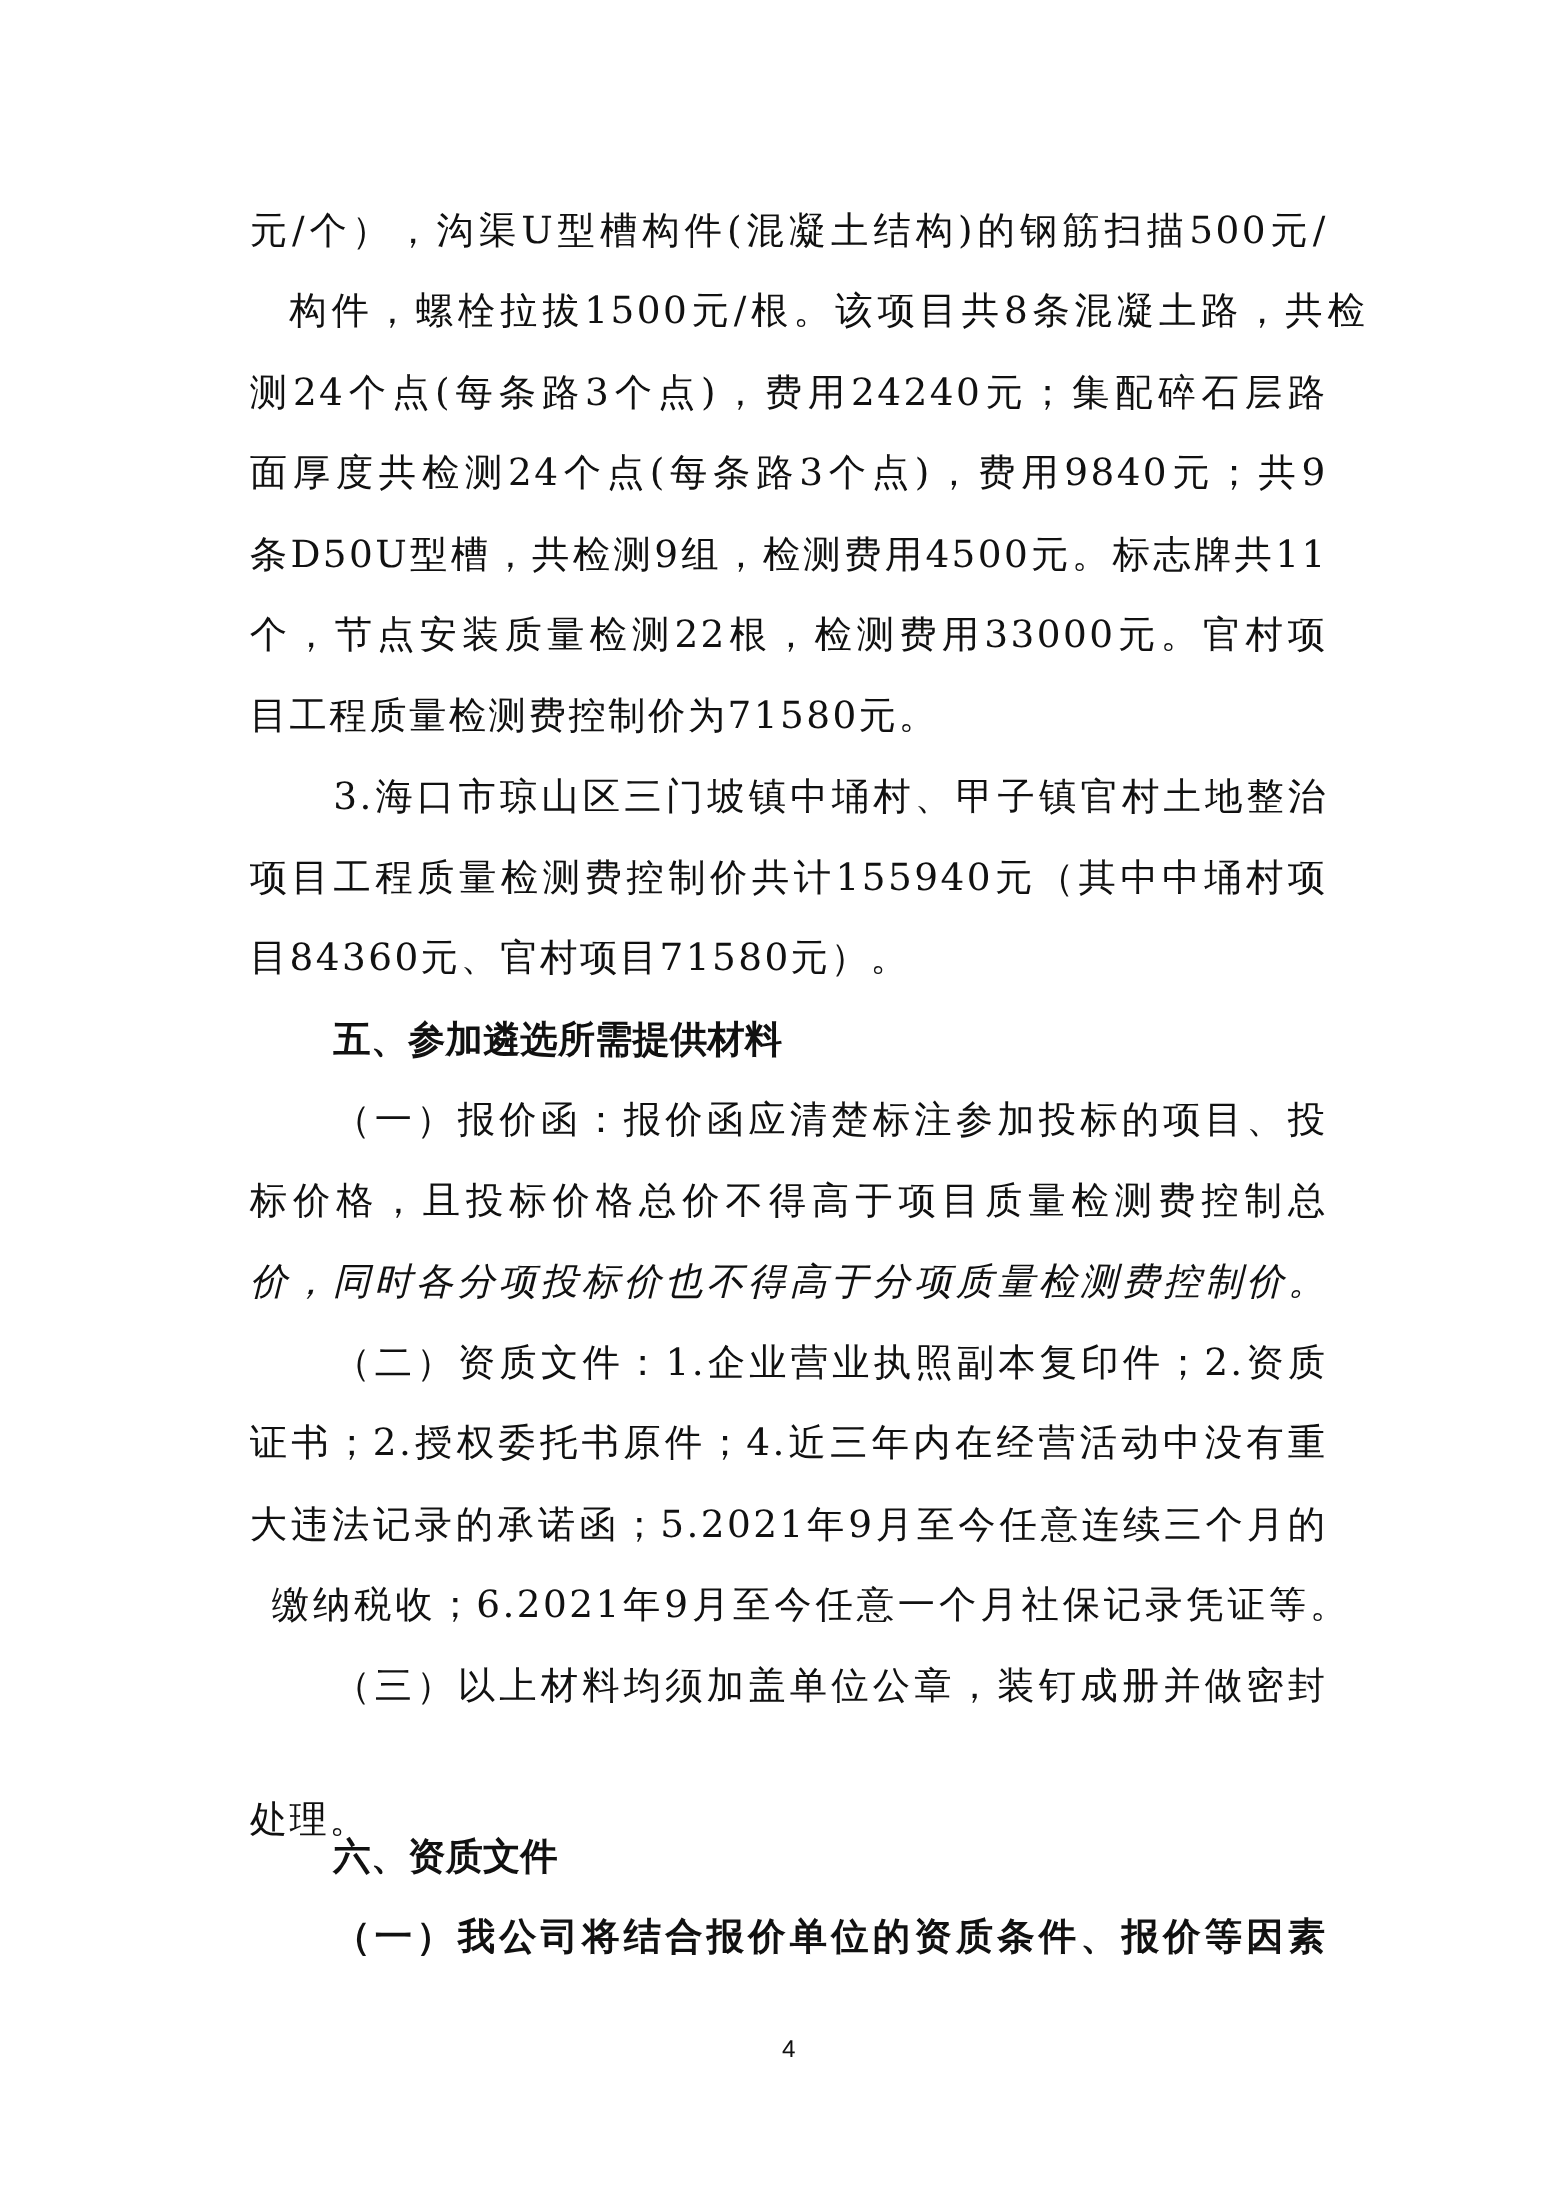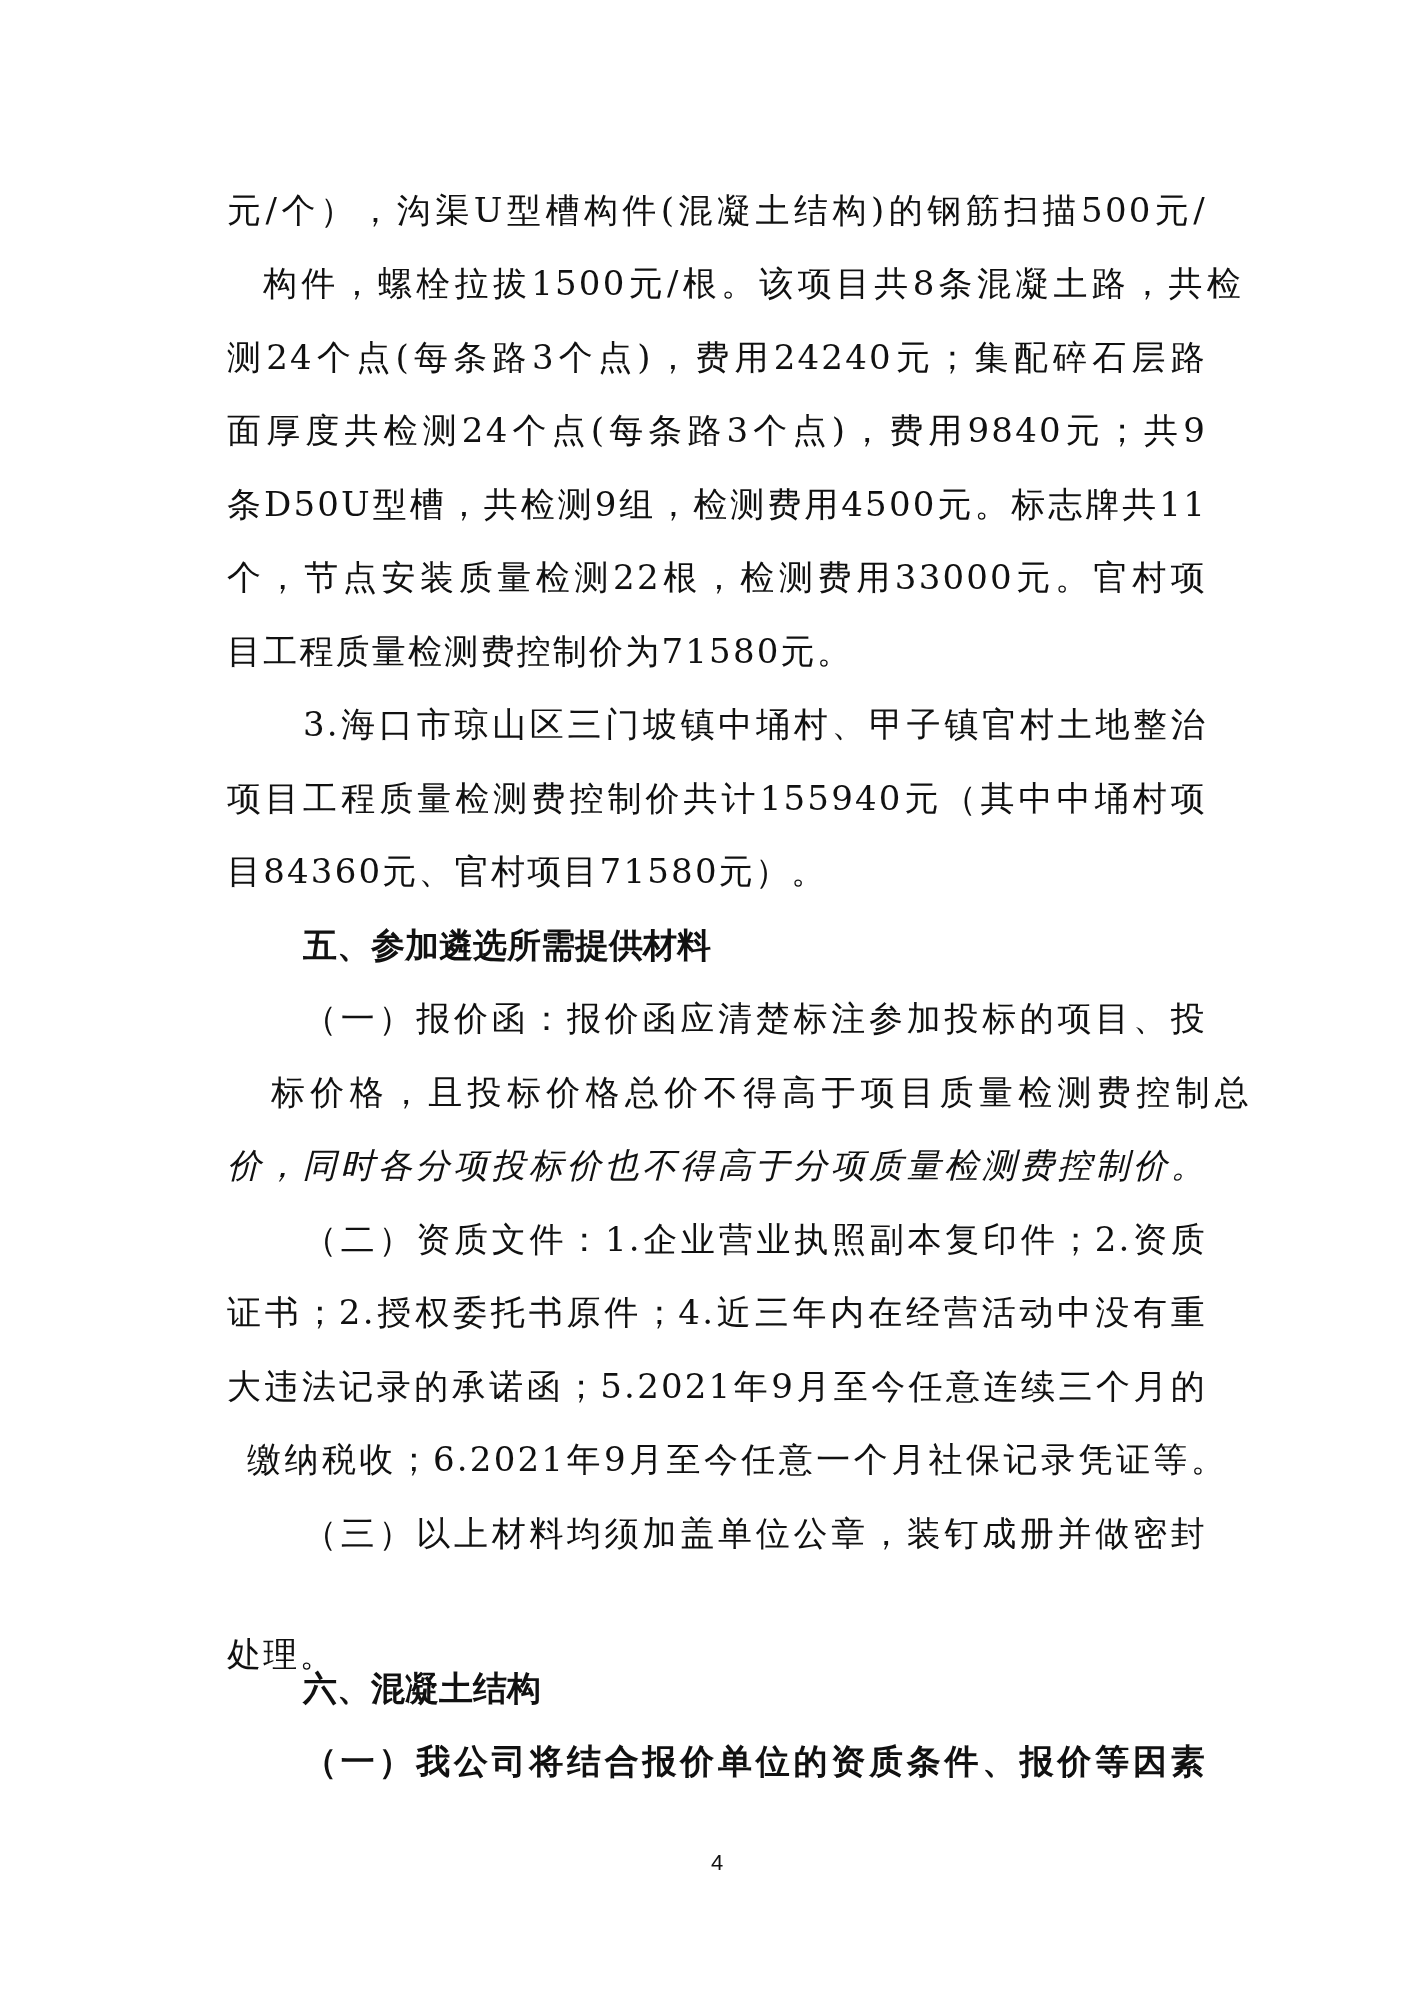--- a/index.html
+++ b/index.html
@@ -69,25 +69,25 @@
       <div class="line" style="top: 337px;">测24个点(每条路3个点)，费用24240元；集配碎石层路</div>
       <div class="line" style="top: 410px;">面厚度共检测24个点(每条路3个点)，费用9840元；共9</div>
       <div class="line" style="top: 484px;">条D50U型槽，共检测9组，检测费用4500元。标志牌共11</div>
       <div class="line" style="top: 557px;">个，节点安装质量检测22根，检测费用33000元。官村项</div>
       <div class="line last" style="top: 631px;">目工程质量检测费控制价为71580元。</div>
       <div class="line indent" style="top: 704px;">3.海口市琼山区三门坡镇中埇村、甲子镇官村土地整治</div>
       <div class="line" style="top: 778px;">项目工程质量检测费控制价共计155940元（其中中埇村项</div>
       <div class="line last" style="top: 851px;">目84360元、官村项目71580元）。</div>
       <div class="line indent last heading" style="top: 925px;">五、参加遴选所需提供材料</div>
       <div class="line indent" style="top: 998px;">（一）报价函：报价函应清楚标注参加投标的项目、投</div>
-      <div class="line" style="top: 1072px; margin-left: 44px;">标价格，且投标价格总价不得高于项目质量检测费控制总</div>
+      <div class="line" style="top: 1072px;">标价格，且投标价格总价不得高于项目质量检测费控制总</div>
       <div class="line" style="top: 1145px; font-style: italic;">价，同时各分项投标价也不得高于分项质量检测费控制价。</div>
       <div class="line indent" style="top: 1219px;">（二）资质文件：1.企业营业执照副本复印件；2.资质</div>
       <div class="line" style="top: 1292px;">证书；2.授权委托书原件；4.近三年内在经营活动中没有重</div>
       <div class="line" style="top: 1366px;">大违法记录的承诺函；5.2021年9月至今任意连续三个月的</div>
       <div class="line" style="top: 1439px; margin-left: 20px;">缴纳税收；6.2021年9月至今任意一个月社保记录凭证等。</div>
       <div class="line indent" style="top: 1513px;">（三）以上材料均须加盖单位公章，装钉成册并做密封</div>
       <div class="line last" style="top: 1586px; margin-top: 48px;">处理。</div>
-      <div class="line indent last heading" style="top: 1668px;">六、混凝土结构</div>
+      <div class="line indent last heading" style="top: 1668px;">六、资质文件</div>
       <div class="line indent" style="top: 1741px; font-weight: bold;">（一）我公司将结合报价单位的资质条件、报价等因素</div>
     </div>
   <div class="page-number">4</div>
 </div>
 
 </body></html>

